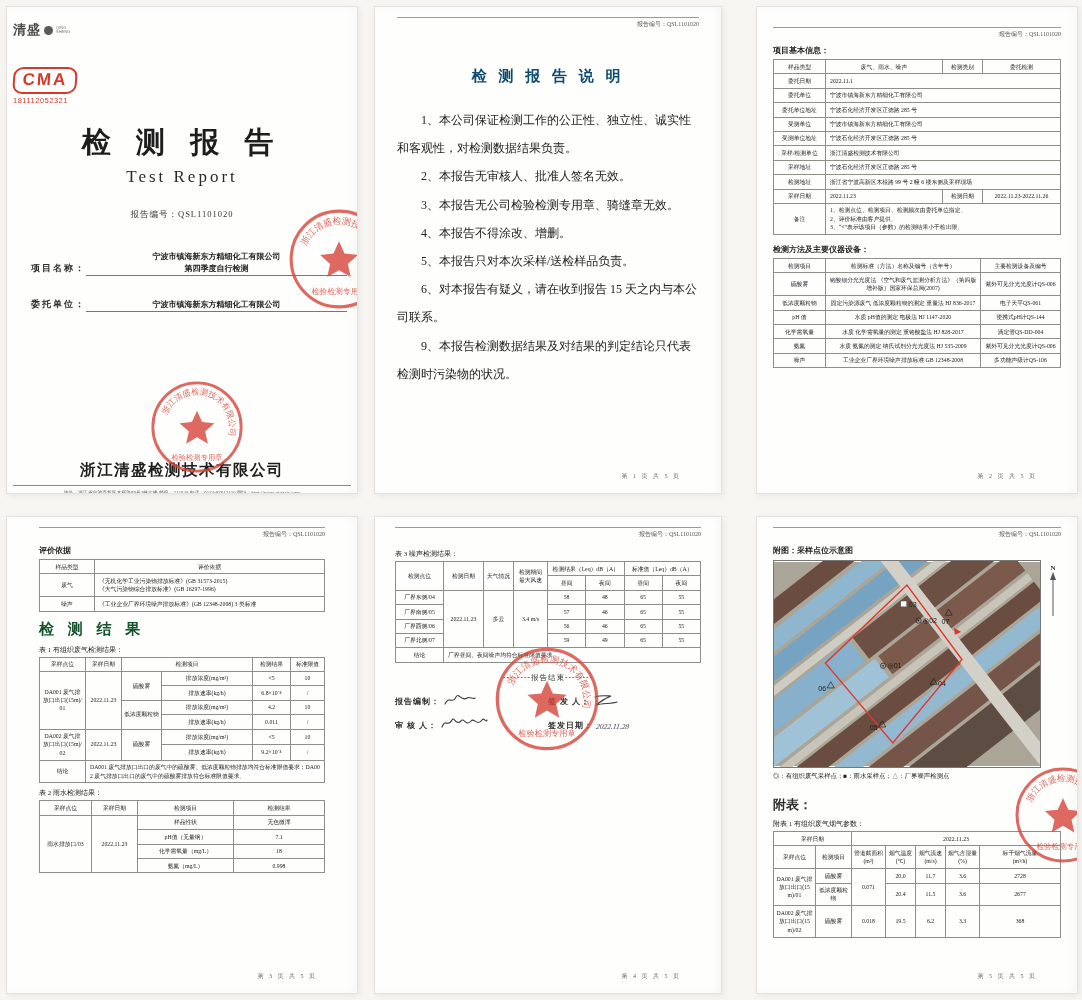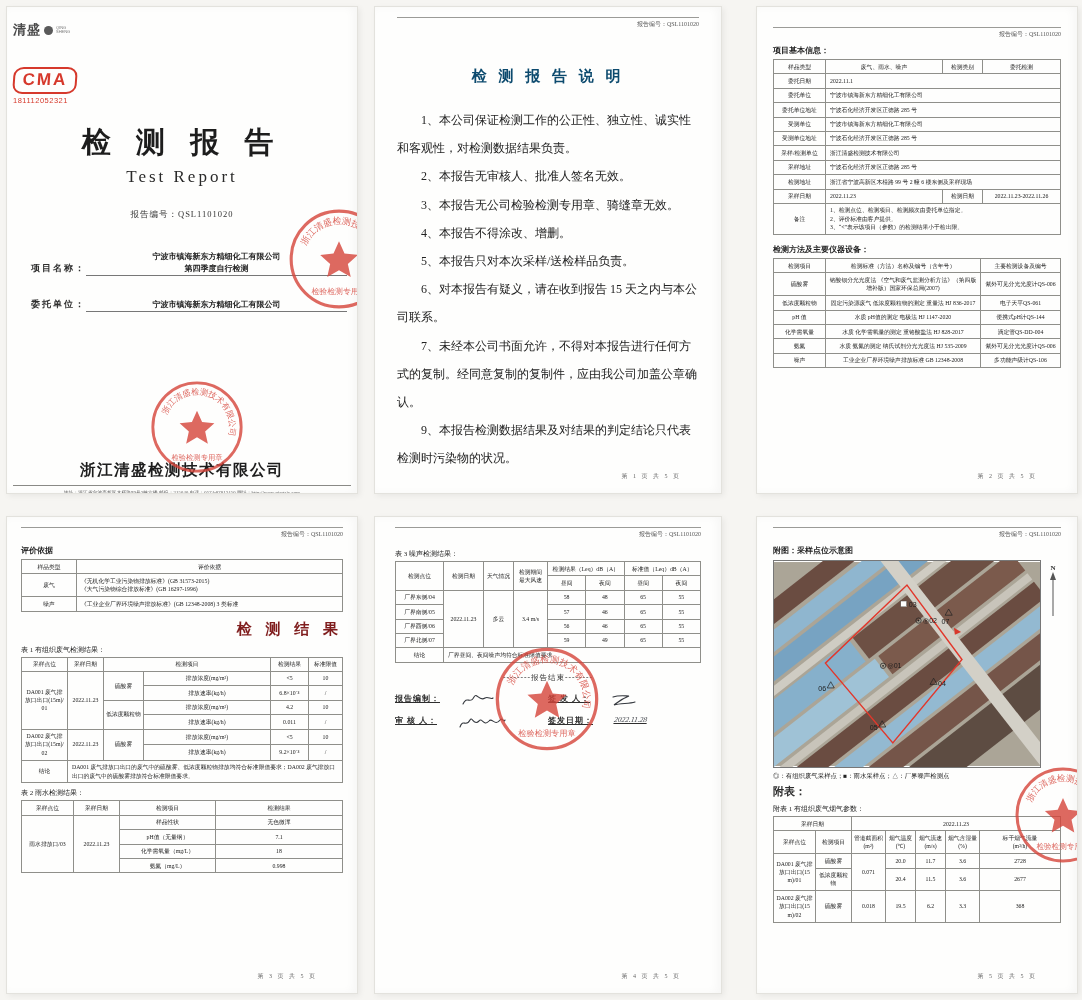--- a/index.html
+++ b/index.html
@@ -1,21 +1,21 @@
 <!DOCTYPE html>
 <html><head>
 <meta charset="utf-8">
 <style>
   html,body{margin:0;padding:0;}
   body{width:1082px;height:1000px;background:#f6f5f2;font-family:"Liberation Serif",serif;color:#2e2e2e;position:relative;overflow:hidden;}
   .page{position:absolute;background:#fefefd;border:1px solid #e3e2dd;box-shadow:2px 2px 6px rgba(0,0,0,.06), inset -4px 0 8px rgba(0,0,0,.03);overflow:hidden;box-sizing:border-box;}
   #p1{left:6px;top:6px;width:352px;height:488px;padding:14px 6px;}
   #p2{left:374px;top:6px;width:348px;height:488px;padding:10px 22px;}
   #p3{left:756px;top:6px;width:322px;height:488px;padding:20px 16px;}
-  #p4{left:6px;top:516px;width:352px;height:478px;padding:10px 14px;}
+  #p4{left:6px;top:516px;width:352px;height:478px;padding:10px 32px;}
   #p5{left:374px;top:516px;width:348px;height:478px;padding:10px 20px;}
   #p6{left:756px;top:516px;width:322px;height:478px;padding:10px 16px;}
   .hdr{border-top:1px solid #9b9b97;text-align:right;font-size:6px;color:#555;padding-top:2px;margin-bottom:6px;}
   .ftr{position:absolute;bottom:12px;right:40px;font-size:6px;color:#666;letter-spacing:2px;}
   
   .brand{display:flex;align-items:center;gap:3px;}
   .brand-cn{font-weight:bold;font-size:13px;color:#4a4a4a;letter-spacing:1px;font-family:"Liberation Sans",sans-serif;}
   .brand-dot{width:9px;height:9px;border-radius:50%;background:#5a5a5a;display:inline-block;}
   .brand-en{font-size:4px;color:#777;line-height:1.1;font-family:"Liberation Sans",sans-serif;}
   .cma-box{margin-top:28px;width:64px;}
@@ -33,35 +33,35 @@
   
   .note-title{text-align:center;font-size:15px;font-weight:bold;letter-spacing:4px;margin:38px 0 20px;color:#0c4a6e;}
   .note-p{font-size:12px;line-height:2.35;text-indent:2em;color:#222;margin:0;}
   
   .cap{font-size:8px;font-weight:bold;margin:6px 0 3px;color:#1f1f1f;}
   .cap2{font-size:7px;margin:5px 0 2px;color:#1f1f1f;}
   table.t{width:100%;border-collapse:collapse;table-layout:fixed;}
   table.t td,table.t th{border:1px solid #8f8f8a;font-size:5.8px;font-weight:normal;color:#222;text-align:center;vertical-align:middle;padding:2.5px 2px;line-height:1.45;word-break:break-all;}
   table.t .lft{text-align:left;padding-left:4px;}
   .pre{white-space:pre-line;}
-  .big-title{text-align:right;font-size:15px;font-weight:bold;letter-spacing:5px;margin:8px 0 6px;color:#7f1d1d;}
+  .big-title{text-align:left;font-size:15px;font-weight:bold;letter-spacing:5px;margin:8px 0 6px;color:#14532d;}
   
   .stamp{position:absolute;color:#d6443a;opacity:.8;pointer-events:none;}
   
   .sig-grid{display:grid;grid-template-columns:1fr 1fr;margin-top:10px;row-gap:8px;font-size:8px;}
-  .sig-item{display:flex;align-items:flex-start;gap:21px;text-decoration:underline;}
+  .sig-item{display:flex;align-items:flex-end;gap:3px;}
   .sig-lb{font-weight:bold;letter-spacing:1px;white-space:nowrap;}
   .hand{font-style:italic;transform:skewX(-8deg);font-size:7.5px;color:#3a3e45;}
   .end-line{text-align:center;font-size:7.5px;letter-spacing:1px;color:#333;margin-top:10px;}
   
   .map-wrap{display:flex;gap:4px;margin-top:4px;}
   .map-photo{border:1px solid #777;flex:1;}
   .north{width:16px;display:flex;flex-direction:column;align-items:center;padding-top:4px;}
   .legend{font-size:6.4px;margin-top:4px;color:#222;}
-  .annex-lb{font-size:11px;font-weight:bold;margin-top:3px;}
+  .annex-lb{font-size:13px;font-weight:bold;margin-top:15px;}
 </style>
 </head>
 <body>
 
 <div class="page" id="p1">
   <div class="brand">
     <span class="brand-cn">清盛</span>
     <span class="brand-dot"></span>
     <span class="brand-en">
       <span>QING</span><br>
@@ -114,21 +114,20 @@
 
 <div class="page" id="p2">
   <div class="hdr">报告编号：QSL1101020</div>
   <div class="note-title">检 测 报 告 说 明</div>
   <p class="note-p">1、本公司保证检测工作的公正性、独立性、诚实性和客观性，对检测数据结果负责。</p>
   <p class="note-p">2、本报告无审核人、批准人签名无效。</p>
   <p class="note-p">3、本报告无公司检验检测专用章、骑缝章无效。</p>
   <p class="note-p">4、本报告不得涂改、增删。</p>
   <p class="note-p">5、本报告只对本次采样/送检样品负责。</p>
   <p class="note-p">6、对本报告有疑义，请在收到报告 15 天之内与本公司联系。</p>
-  <p class="note-p">7、未经本公司书面允许，不得对本报告进行任何方式的复制。经同意复制的复制件，应由我公司加盖公章确认。</p>
   <p class="note-p">9、本报告检测数据结果及对结果的判定结论只代表检测时污染物的状况。</p>
   <div class="ftr">第 1 页 共 5 页</div>
 </div>
 
 <div class="page" id="p3">
   <div class="hdr">报告编号：QSL1101020</div>
   <div class="cap">项目基本信息：</div>
   <table class="t">
     <colgroup>
         <col style="width:52px">

